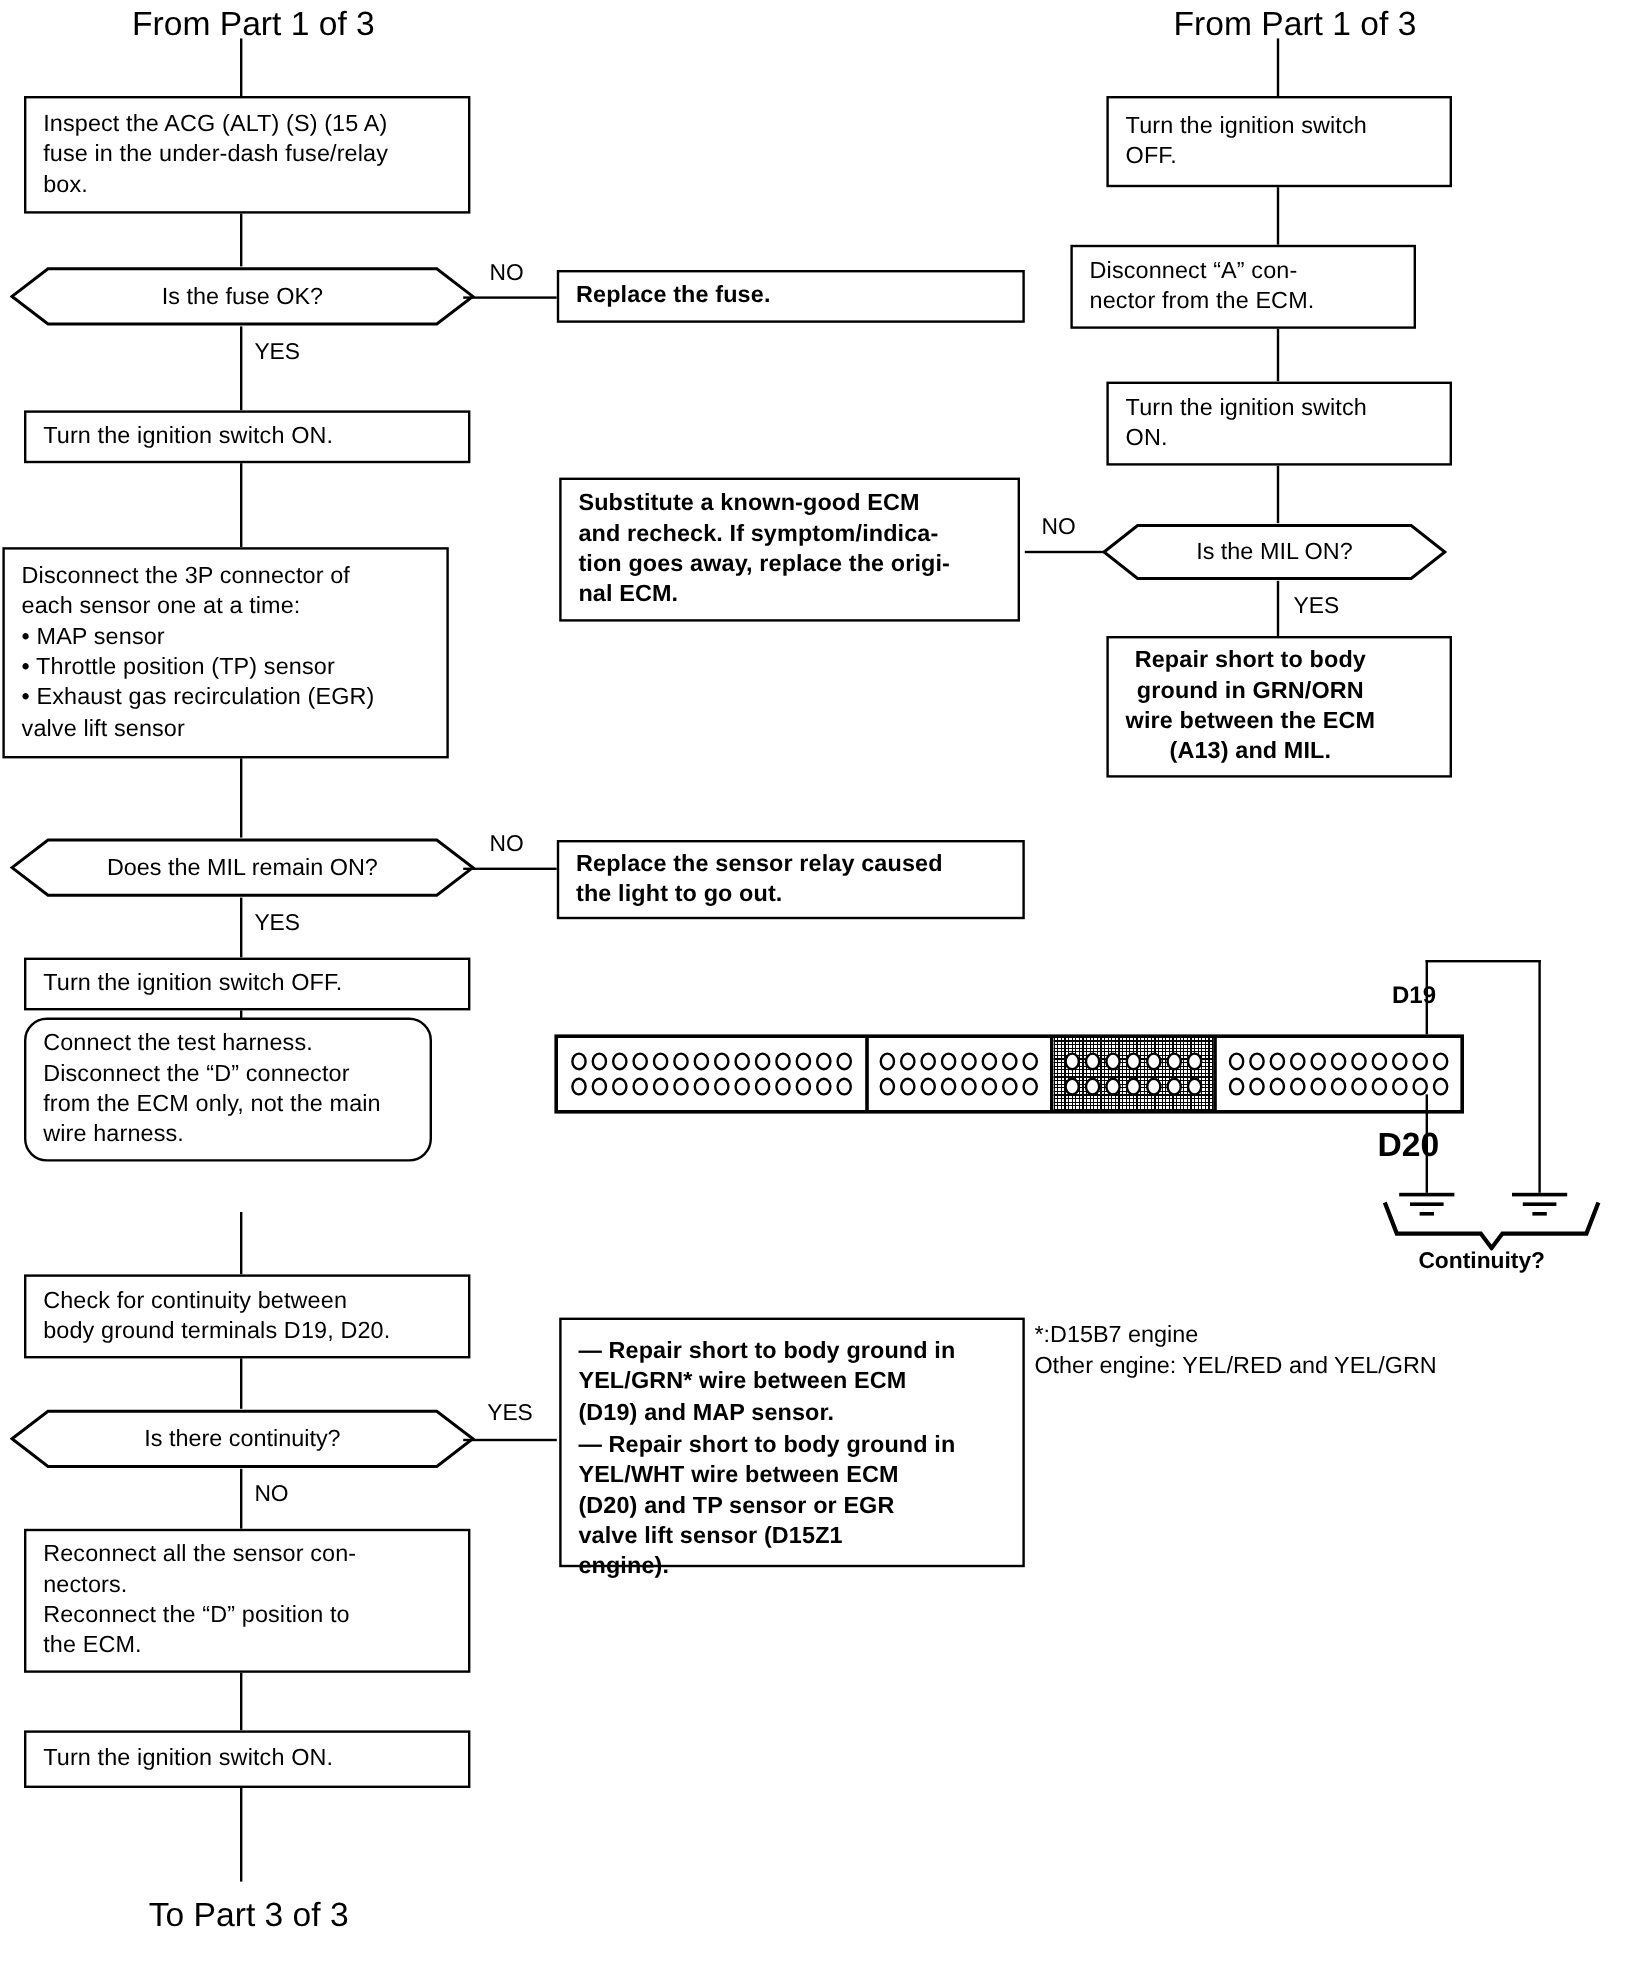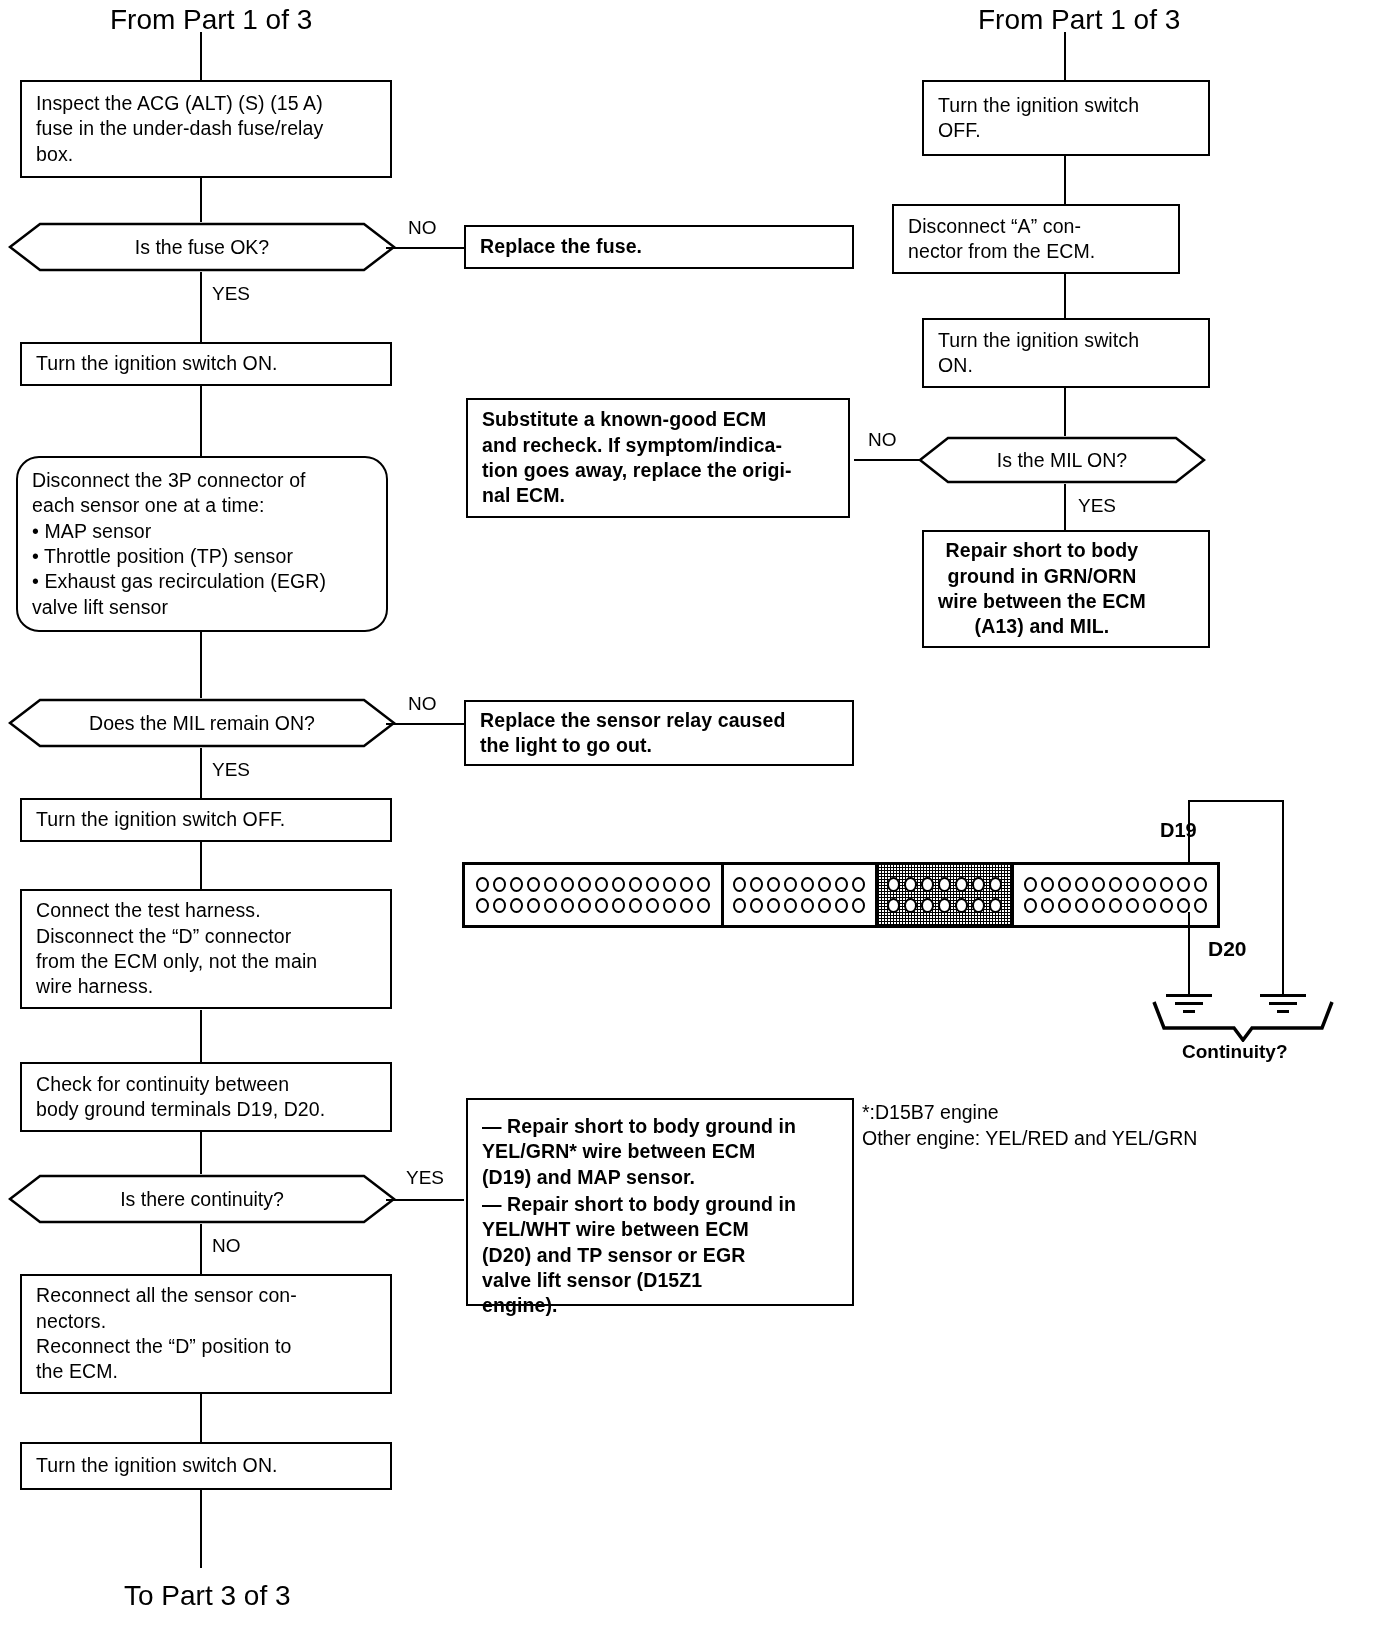--- a/index.html
+++ b/index.html
@@ -136,21 +136,21 @@
 
   <div class="pbox bold" style="left:464px; top:225px; width:390px; height:44px;">
     <div class="txt">Replace the fuse.</div>
   </div>
 
   <div class="pbox" style="left:20px; top:342px; width:372px; height:44px;">
     <div class="txt">Turn the ignition switch ON.</div>
   </div>
   <div class="vline" style="left:200px; top:386px; height:70px;"></div>
 
-  <div class="pbox" style="left:16px; top:456px; width:372px; height:176px;border-radius:23px;">
+  <div class="pbox" style="left:2px; top:456px; width:372px; height:176px;">
     <div class="txt">Disconnect the 3P connector of
 each sensor one at a time:
 • MAP sensor
 • Throttle position (TP) sensor
 • Exhaust gas recirculation (EGR)
    valve lift sensor</div>
   </div>
   <div class="vline" style="left:200px; top:632px; height:66px;"></div>
 
   <div class="dec" style="left:8px; top:698px; width:388px; height:50px;">
@@ -169,21 +169,21 @@
   <div class="pbox bold" style="left:464px; top:700px; width:390px; height:66px;">
     <div class="txt">Replace the sensor relay caused
 the light to go out.</div>
   </div>
 
   <div class="pbox" style="left:20px; top:798px; width:372px; height:44px;">
     <div class="txt">Turn the ignition switch OFF.</div>
   </div>
   <div class="vline" style="left:200px; top:842px; height:48px;"></div>
 
-  <div class="pbox" style="left:20px; top:889px; width:372px; height:120px;">
+  <div class="pbox" style="left:20px; top:848px; width:340px; height:120px;border-radius:19px;">
     <div class="txt">Connect the test harness.
 Disconnect the “D” connector
 from the ECM only, not the main
 wire harness.</div>
   </div>
   <div class="vline" style="left:200px; top:1010px; height:52px;"></div>
 
   <div class="pbox" style="left:20px; top:1062px; width:372px; height:70px;">
     <div class="txt">Check  for  continuity  between
 body ground terminals D19, D20.</div>
@@ -373,21 +373,21 @@
           <span class="pin"></span>
           <span class="pin"></span>
           <span class="pin"></span>
           <span class="pin"></span>
           <span class="pin"></span>
       </div>
     </div>
   </div>
 
   <div class="vline" style="left:1188px; top:912px; height:82px;"></div>
-  <div class="ftext bold" style="left:1208px; top:936px; font-size:21px;">D20</div>
+  <div class="ftext bold" style="left:1148px; top:936px; font-size:28px;">D20</div>
 
   <div class="gnd" style="left:1166px; top:994px; width:46px; height:22px;">
     <div class="g1"></div>
       <div class="g2"></div>
       <div class="g3"></div>
   </div>
   <div class="gnd" style="left:1260px; top:994px; width:46px; height:22px;">
     <div class="g1"></div>
       <div class="g2"></div>
       <div class="g3"></div>

